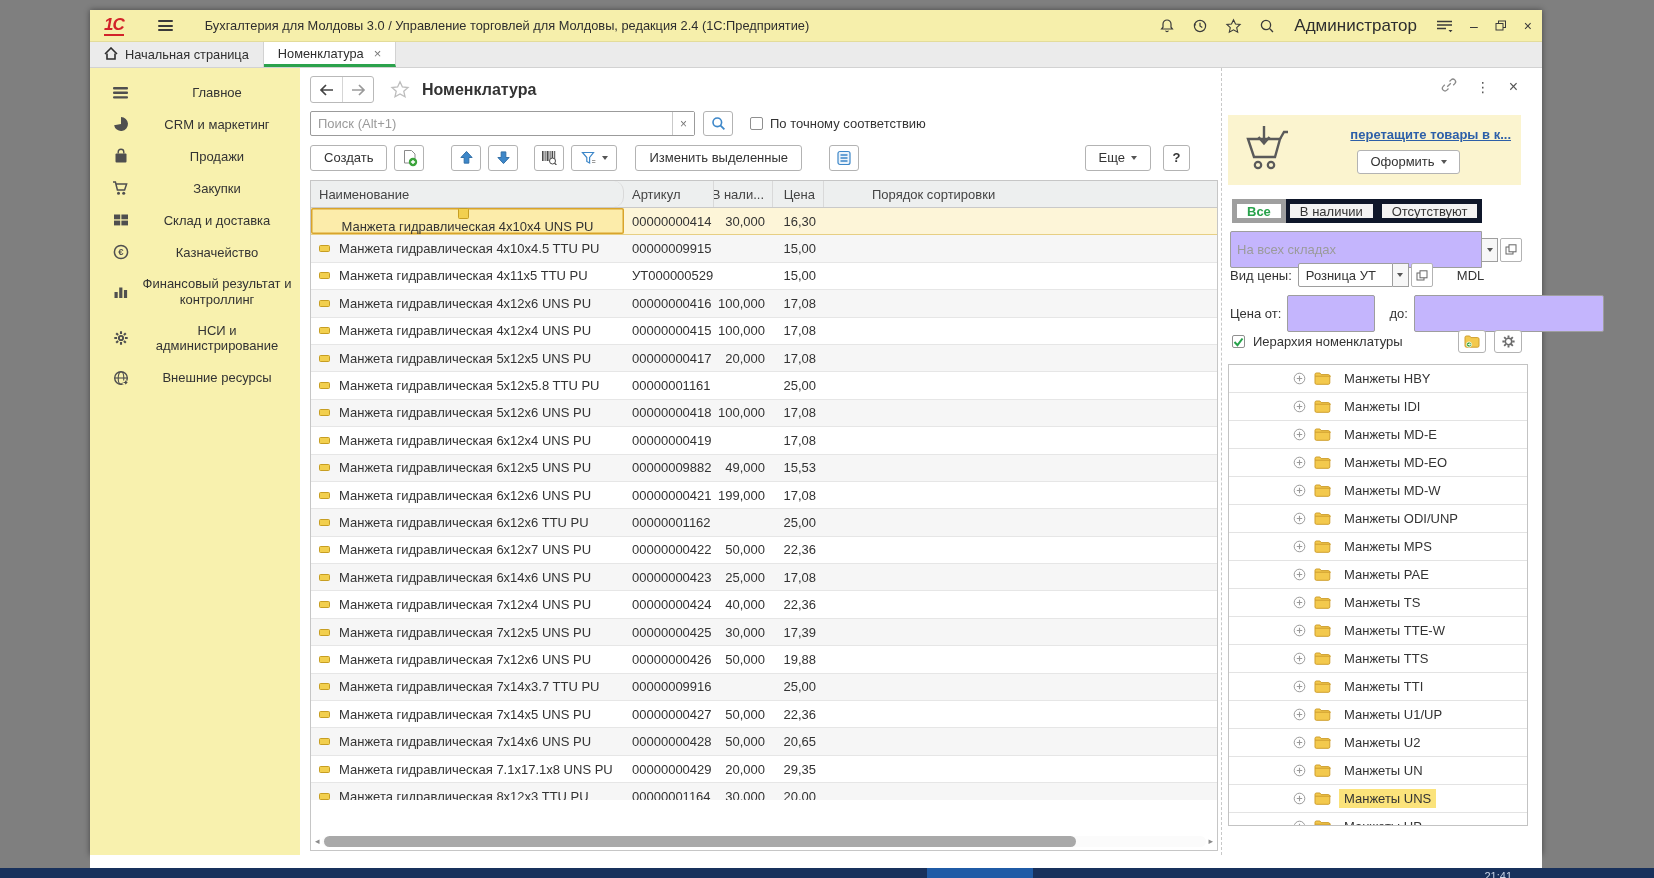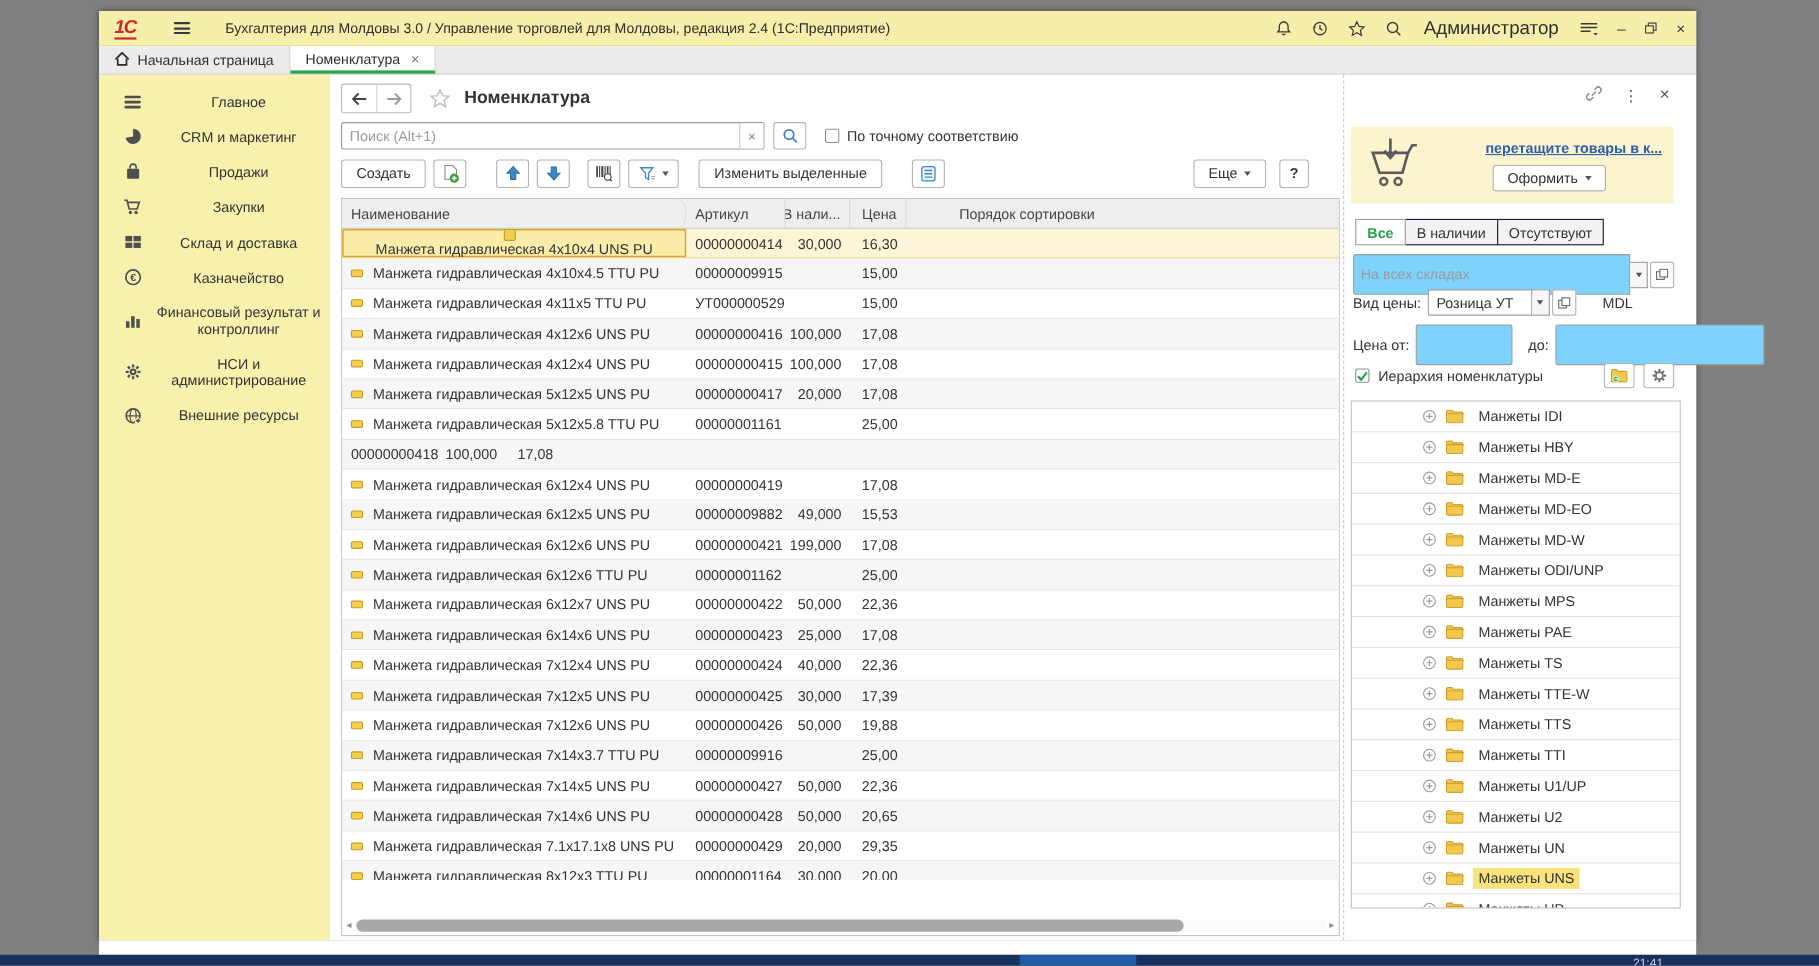--- a/index.html
+++ b/index.html
@@ -92,26 +92,26 @@
   .closeform{font-size:16px;color:#555;line-height:1;cursor:pointer;}
 
   .cartarea{position:absolute;left:6px;top:47px;width:293px;height:70px;background:#fbf4cf;
             display:flex;align-items:center;padding:6px 10px;gap:14px;}
   .cart-col{flex:1;display:flex;flex-direction:column;align-items:center;gap:8px;}
   .draglink{color:#2d5fa8;font-weight:700;text-decoration:underline;font-size:13px;cursor:pointer;
             align-self:flex-end;white-space:nowrap;}
   .checkout{height:24px;padding:0 12px;}
 
   .ftabs{position:absolute;left:10px;top:131px;display:flex;}
-  .ftab{height:24px;border:1px solid #0f172a;background:#f3f3f3;display:inline-flex;align-items:center;
+  .ftab{height:24px;border:5px solid #0f172a;background:#f3f3f3;display:inline-flex;align-items:center;
         padding:0 10px;cursor:pointer;margin-right:-1px;font-size:13px;color:#333;}
   .ftab.on{background:#fff;color:#28a24b;font-weight:700;border-color:#9f9f9f;z-index:1;}
 
   .whrow{position:absolute;left:8px;top:163px;right:20px;display:flex;align-items:center;}
-  .inp{height:37px;border:1px solid #9e9e9e;border-radius:2px;background:#7dd3fc;font-size:13px;
+  .inp{height:37px;border:1px solid #9e9e9e;border-radius:2px;background:#c4b5fd;font-size:13px;
        padding:0 6px;color:#333;outline:none;font-family:inherit;}
   .inp::placeholder{color:#9b9b9b;}
   .ddbtn{width:16px;height:24px;border:1px solid #9e9e9e;border-left:none;background:#f7f7f7;
          display:inline-flex;align-items:center;justify-content:center;cursor:pointer;}
   .chbtn{width:22px;height:24px;border:1px solid #b3b3b3;border-radius:2px;margin-left:2px;background:#fff;
          display:inline-flex;align-items:center;justify-content:center;cursor:pointer;}
 
   .ptrow{position:absolute;left:8px;top:195px;right:20px;display:flex;align-items:center;}
   .plabel{margin-right:6px;white-space:nowrap;}
   .combo{height:24px;border:1px solid #9e9e9e;border-radius:2px 0 0 2px;background:#fff;display:inline-flex;
@@ -481,20 +481,24 @@
                 <span class="tc c-name">
                   <span class="item-ico"></span>
                   <span>Манжета гидравлическая 5x12x5.8 TTU PU</span>
                 </span>
                 <span class="tc c-art">00000001161</span>
                 <span class="tc c-qty"></span>
                 <span class="tc c-price">25,00</span>
                 <span class="tc c-order"></span>
               </div>
               <div class="trow alt">
+                <span class="tc c-name">
+                  <span class="item-ico"></span>
+                  <span>Манжета гидравлическая 5x12x6 UNS PU</span>
+                </span>
                 <span class="tc c-art">00000000418</span>
                 <span class="tc c-qty">100,000</span>
                 <span class="tc c-price">17,08</span>
                 <span class="tc c-order"></span>
               </div>
               <div class="trow">
                 <span class="tc c-name">
                   <span class="item-ico"></span>
                   <span>Манжета гидравлическая 6x12x4 UNS PU</span>
                 </span>
@@ -751,36 +755,36 @@
                   <circle cx="6.5" cy="6.5" r="5.3" fill="#fff" stroke="#9a9a9a"></circle>
                   <path d="M6.5 3.8v5.4M3.8 6.5h5.4" stroke="#9a9a9a" stroke-width="1.1"></path>
                 </svg>
               </span>
               <span class="tfold">
                 <svg width="17" height="13" viewBox="0 0 17 13">
                   <path d="M1 2.3C1 1.6 1.6 1 2.3 1h3.6l1.2 1.6h7.3c.8 0 1.4.6 1.4 1.4v7c0 .7-.6 1.3-1.4 1.3H2.3C1.6 12.3 1 11.7 1 11z" fill="#f3c94d" stroke="#cf9f2f"></path>
                   <path d="M1 4.2h15.8" stroke="#cf9f2f"></path>
                 </svg>
               </span>
+              <span class="tlab">Манжеты HBY</span>
+            </div>
+            <div class="tree-row">
+              <span class="texp">
+                <svg width="13" height="13" viewBox="0 0 13 13">
+                  <circle cx="6.5" cy="6.5" r="5.3" fill="#fff" stroke="#9a9a9a"></circle>
+                  <path d="M6.5 3.8v5.4M3.8 6.5h5.4" stroke="#9a9a9a" stroke-width="1.1"></path>
+                </svg>
+              </span>
+              <span class="tfold">
+                <svg width="17" height="13" viewBox="0 0 17 13">
+                  <path d="M1 2.3C1 1.6 1.6 1 2.3 1h3.6l1.2 1.6h7.3c.8 0 1.4.6 1.4 1.4v7c0 .7-.6 1.3-1.4 1.3H2.3C1.6 12.3 1 11.7 1 11z" fill="#f3c94d" stroke="#cf9f2f"></path>
+                  <path d="M1 4.2h15.8" stroke="#cf9f2f"></path>
+                </svg>
+              </span>
               <span class="tlab">Манжеты IDI</span>
-            </div>
-            <div class="tree-row">
-              <span class="texp">
-                <svg width="13" height="13" viewBox="0 0 13 13">
-                  <circle cx="6.5" cy="6.5" r="5.3" fill="#fff" stroke="#9a9a9a"></circle>
-                  <path d="M6.5 3.8v5.4M3.8 6.5h5.4" stroke="#9a9a9a" stroke-width="1.1"></path>
-                </svg>
-              </span>
-              <span class="tfold">
-                <svg width="17" height="13" viewBox="0 0 17 13">
-                  <path d="M1 2.3C1 1.6 1.6 1 2.3 1h3.6l1.2 1.6h7.3c.8 0 1.4.6 1.4 1.4v7c0 .7-.6 1.3-1.4 1.3H2.3C1.6 12.3 1 11.7 1 11z" fill="#f3c94d" stroke="#cf9f2f"></path>
-                  <path d="M1 4.2h15.8" stroke="#cf9f2f"></path>
-                </svg>
-              </span>
-              <span class="tlab">Манжеты HBY</span>
             </div>
             <div class="tree-row">
               <span class="texp">
                 <svg width="13" height="13" viewBox="0 0 13 13">
                   <circle cx="6.5" cy="6.5" r="5.3" fill="#fff" stroke="#9a9a9a"></circle>
                   <path d="M6.5 3.8v5.4M3.8 6.5h5.4" stroke="#9a9a9a" stroke-width="1.1"></path>
                 </svg>
               </span>
               <span class="tfold">
                 <svg width="17" height="13" viewBox="0 0 17 13">

